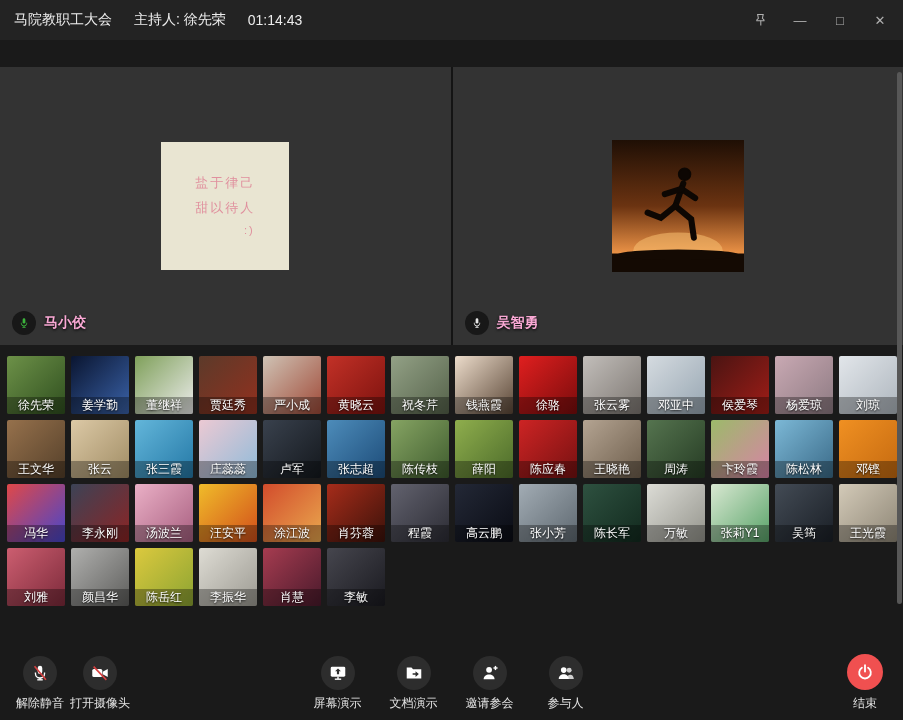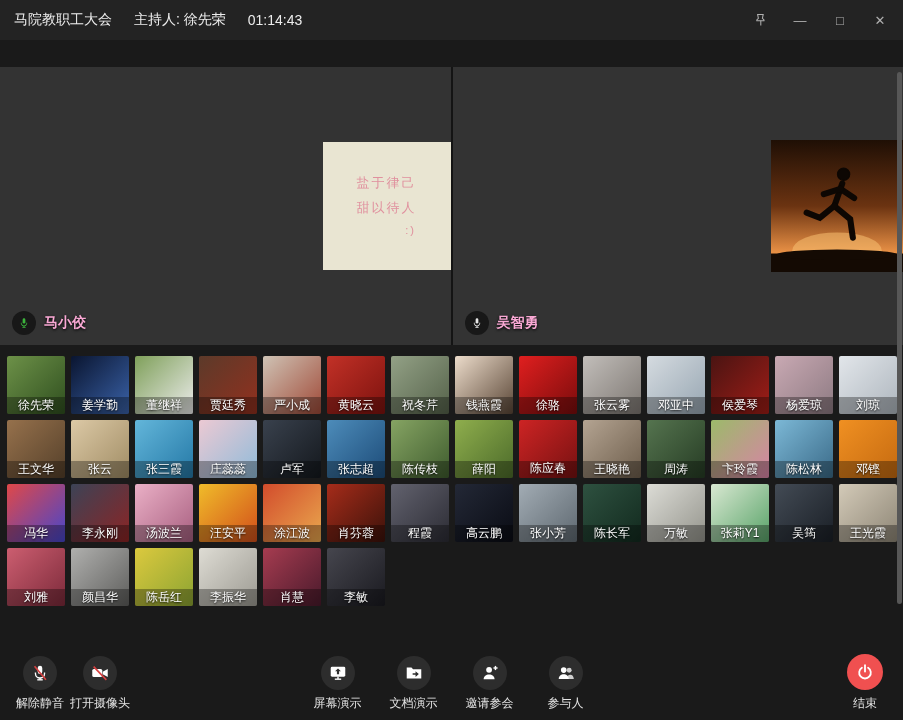--- a/index.html
+++ b/index.html
@@ -13,21 +13,21 @@
   .topbar .mtitle { font-weight:400; margin-right:22px; }
   .topbar .host { margin-right:22px; }
   .winctl { margin-left:auto; display:flex; align-items:center; gap:22px; color:#b0b0b0; }
   .winctl .wbtn { cursor:default; display:flex; align-items:center; justify-content:center;
     width:18px; height:18px; font-size:13px; }
 
   
   .videos { position:absolute; top:67px; left:0; width:903px; height:278px;
     display:flex; gap:2px; background:#141414; }
   .tile { flex:1; position:relative; background:#333333; display:flex;
-    align-items:center; justify-content:flex-end; }
+    align-items:center; justify-content:center; }
   .notecard { width:128px; height:128px; background:var(--card-bg,#e9e5d2);
     display:flex; flex-direction:column; justify-content:center; align-items:center;
     color:var(--card-ink,#e0909e); font-size:13px; letter-spacing:2px; line-height:1.9; }
   .notecard .smiley { align-self:center; margin-left:48px; font-size:11px; }
   .runner-wrap { width:132px; height:132px; }
   .tilebar { position:absolute; left:12px; bottom:10px; display:flex; align-items:center; gap:8px; }
   .micbadge { width:24px; height:24px; border-radius:50%; background:rgba(18,18,18,.82);
     display:flex; align-items:center; justify-content:center; }
   .tilename { color:#f9a8d4; font-size:14px; font-weight:bold; text-shadow:0 1px 3px #000; }
 
@@ -199,21 +199,21 @@
     </div>
       <div class="pcell" style="background: linear-gradient(135deg, rgb(77, 140, 186), rgb(28, 75, 120));">
       <span class="pname">张志超</span>
     </div>
       <div class="pcell" style="background: linear-gradient(135deg, rgb(134, 164, 99), rgb(63, 92, 46));">
       <span class="pname">陈传枝</span>
     </div>
       <div class="pcell" style="background: linear-gradient(135deg, rgb(143, 174, 77), rgb(76, 107, 42));">
       <span class="pname">薛阳</span>
     </div>
-      <div class="pcell" style="background: linear-gradient(135deg, rgb(205, 36, 36), rgb(119, 17, 17)); font-family: Liberation Mono, monospace;">
+      <div class="pcell" style="background: linear-gradient(135deg, rgb(205, 36, 36), rgb(119, 17, 17));">
       <span class="pname">陈应春</span>
     </div>
       <div class="pcell" style="background: linear-gradient(135deg, rgb(180, 164, 146), rgb(109, 93, 75));">
       <span class="pname">王晓艳</span>
     </div>
       <div class="pcell" style="background: linear-gradient(135deg, rgb(85, 116, 79), rgb(38, 60, 36));">
       <span class="pname">周涛</span>
     </div>
       <div class="pcell" style="background: linear-gradient(135deg, rgb(156, 186, 106), rgb(216, 131, 166));">
       <span class="pname">卞玲霞</span>

